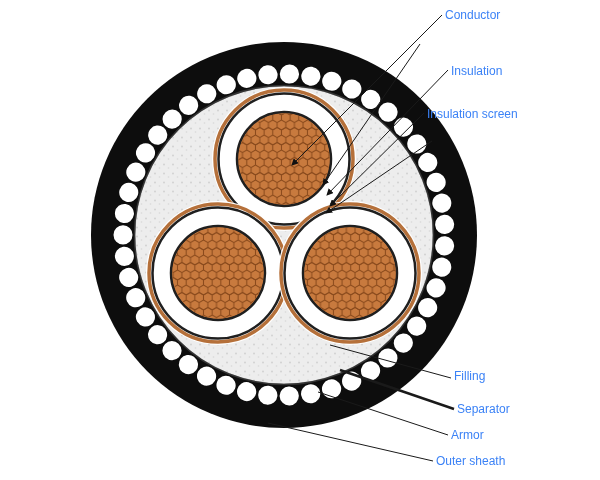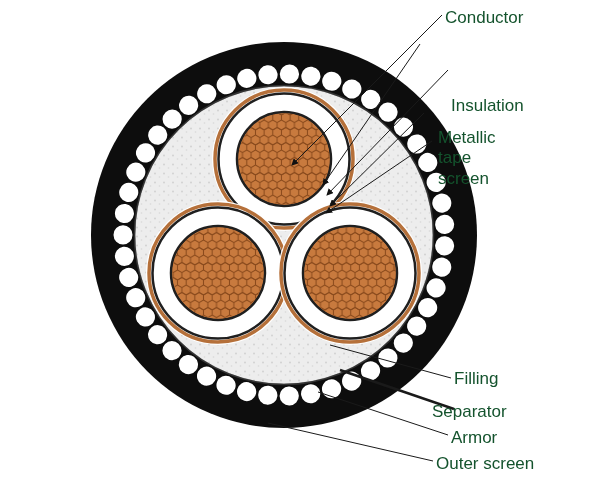--- a/index.html
+++ b/index.html
@@ -1,22 +1,22 @@
 <!DOCTYPE html>
 <html><head>
 <meta charset="utf-8">
 <style>
   * { margin:0; padding:0; box-sizing:border-box; }
   html,body { width:600px; height:480px; background:#ffffff; font-family:"Liberation Sans", sans-serif; }
   .stage { position:relative; width:600px; height:480px; background:#ffffff; overflow:hidden; }
   .stage > svg { position:absolute; left:0; top:0; }
   .label {
     position:absolute;
-    font-size:17px;
-    color:#14532d;
+    font-size:12px;
+    color:#3b82f6;
     line-height:1.2;
     white-space:nowrap;
   }
   .label.wrap { white-space:normal; width:80px; }
 </style>
 </head>
 <body>
 
 <div class="stage">
 
@@ -85,20 +85,20 @@
       <line x1="424" y1="113" x2="330" y2="206" marker-end="url(#arrow)"></line>
       <line x1="432" y1="141" x2="326" y2="213" marker-end="url(#arrow)"></line>
       <line x1="451" y1="378" x2="330" y2="345"></line>
       <line x1="454" y1="409" x2="340" y2="370" stroke-width="2.4"></line>
       <line x1="448" y1="435" x2="318" y2="392"></line>
       <line x1="433" y1="461" x2="268" y2="423"></line>
     </g>
   </svg>
 
   <div class="label" style="left:445px; top:8px;">Conductor</div>
-  <div class="label" style="left:451px; top:64px;margin-top:32px;">Insulation</div>
-  <div class="label wrap" style="left:438px; top:128px;">Metallic tape screen</div>
+  <div class="label" style="left:451px; top:64px;">Insulation</div>
+  <div class="label" style="left:427px; top:107px;">Insulation screen</div>
   <div class="label" style="left:454px; top:369px;">Filling</div>
-  <div class="label" style="left:432px; top:402px;">Separator</div>
+  <div class="label" style="left:457px; top:402px;">Separator</div>
   <div class="label" style="left:451px; top:428px;text-align:right;">Armor</div>
-  <div class="label" style="left:436px; top:454px;">Outer screen</div>
+  <div class="label" style="left:436px; top:454px;">Outer sheath</div>
 
 </div>
 
 </body></html>

